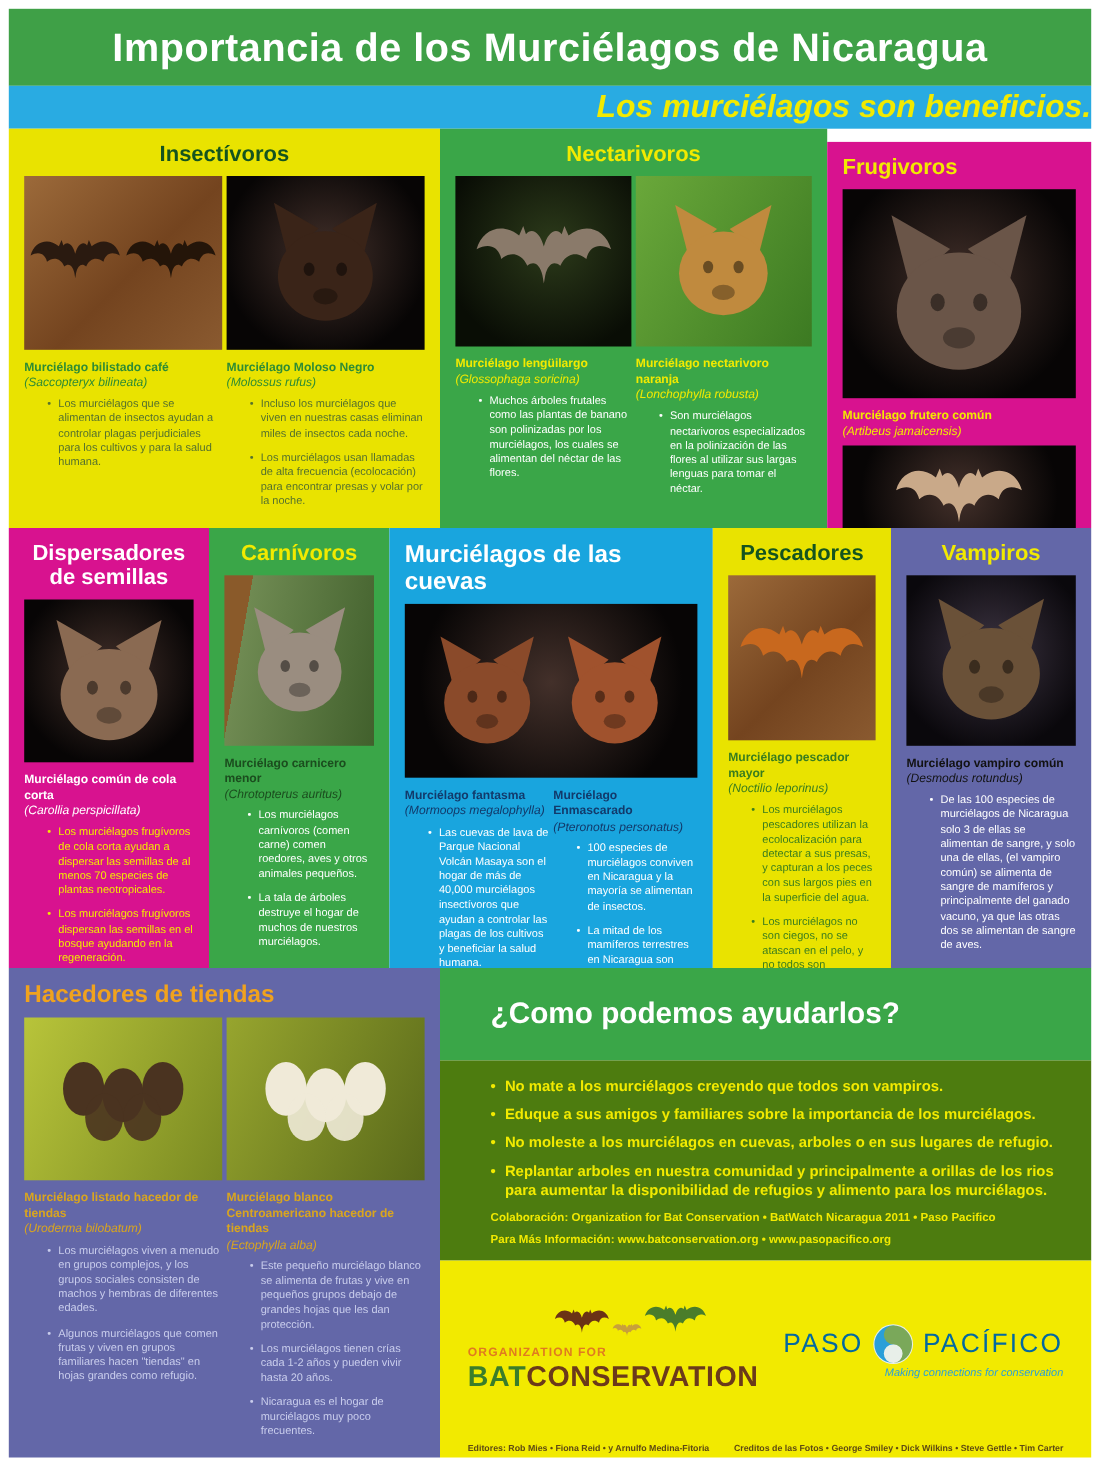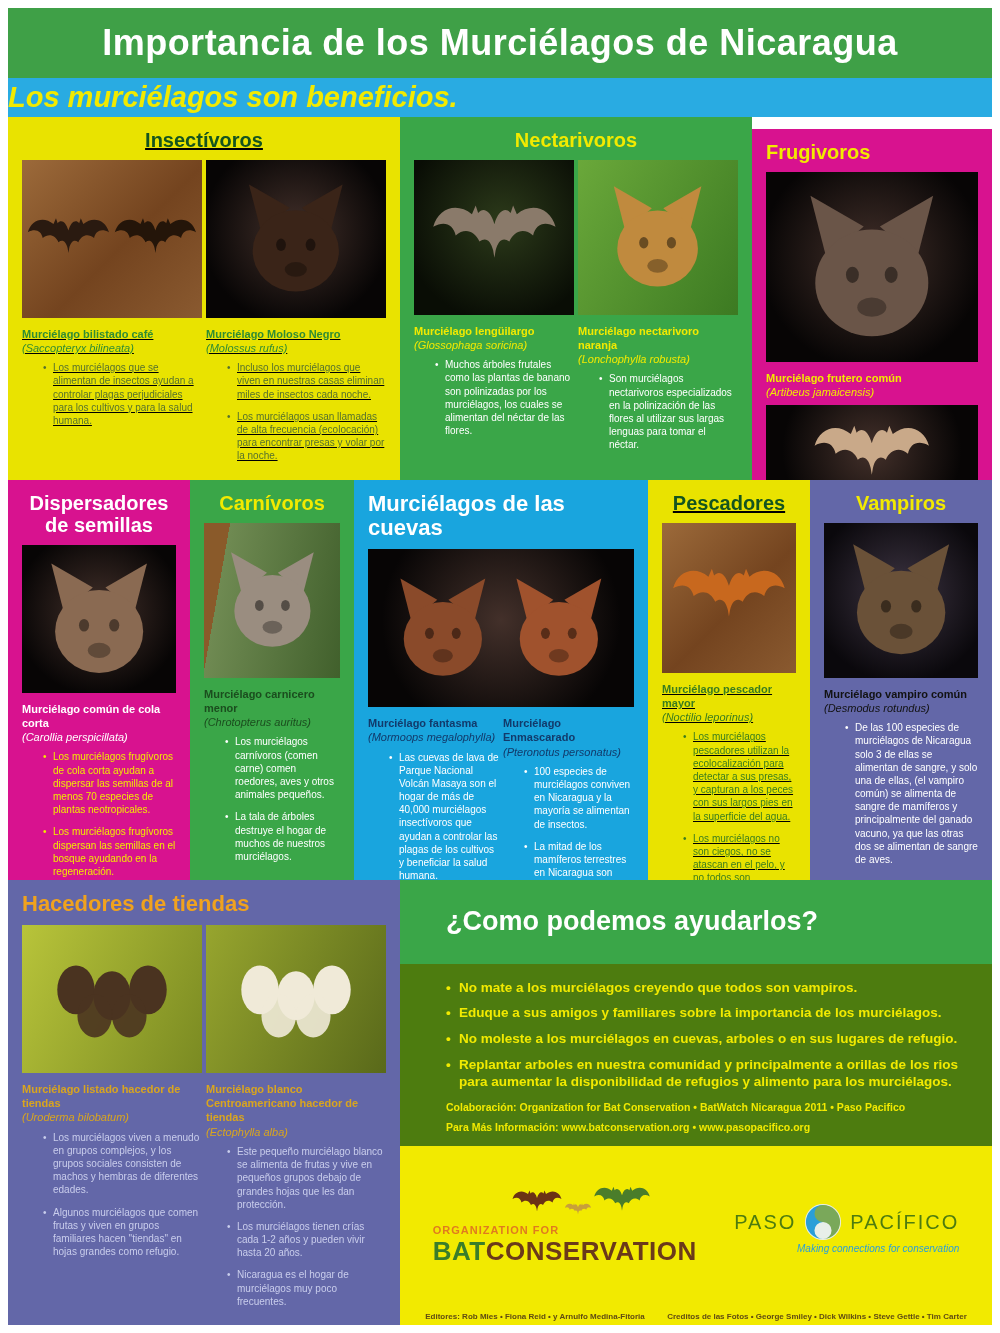--- a/index.html
+++ b/index.html
@@ -3,34 +3,34 @@
 <meta charset="utf-8">
 <style>
   * { margin:0; padding:0; box-sizing:border-box; }
   html,body { background:#ffffff; }
   body { width:1000px; font-family:"Liberation Sans", sans-serif; }
   .poster { width:1000px; height:1333px; background:#fff; padding:8px; display:flex; flex-direction:column; }
 
   
   .header { background:#3fa047; height:98px; display:flex; align-items:center; justify-content:center; }
   .header h1 { color:#fff; font-size:36px; font-weight:bold; letter-spacing:.5px; }
-  .subtitle-band { background:#29abe2; height:54px; display:flex; align-items:center; justify-content:flex-start; }
+  .subtitle-band { background:#29abe2; height:54px; display:flex; align-items:center; justify-content:flex-end; }
   .subtitle-band span { color:#f2ea00; font-size:29px; font-weight:bold; font-style:italic; }
 
   
   .row-top { display:flex; height:363px; }
   .row-mid { display:flex; height:400px; }
   .row-bot { display:flex; flex:1; }
 
   .sec { padding:12px 14px 8px; overflow:hidden; }
   .sec-title { font-weight:bold; font-size:20px; text-align:center; margin-bottom:9px; line-height:1.1; }
   .left { text-align:left; }
 
   
-  .bg-yellow  { background:#e9e300;text-decoration:underline; }
+  .bg-yellow  { background:#e9e300; }
   .bg-green   { background:#3aa648; }
   .bg-magenta { background:#d8128f; }
   .bg-blue    { background:#19a5de; }
   .bg-purple  { background:#6367a8; }
 
   
   .sec-insect { width:392px; }
   .sec-nectar { width:352px; }
   .sec-frugi  { flex:1;margin-top:12px; }
 
@@ -96,21 +96,21 @@
   .footer { background:#f2ea00; flex:1; display:flex; flex-direction:column; justify-content:center; padding:6px 14px 4px; }
   .logos { display:flex; justify-content:space-around; align-items:center; flex:1; }
   .obc { position:relative; text-align:left; padding-top:34px; }
   .obc-bats { position:absolute; top:-6px; left:78px; display:flex; align-items:flex-end; }
   .obc-line1 { color:#e07b1f; font-size:11px; font-weight:bold; letter-spacing:1px; }
   .obc-line2 { font-size:26px; font-weight:bold; letter-spacing:.5px; }
   .obc-line2 .w1 { color:#3a7d2a; }
   .obc-line2 .w2 { color:#6b3a1a; }
   .paso { text-align:left; }
   .paso-row { display:flex; align-items:center; gap:8px; }
-  .paso-row .pw { color:#4d7c0f; font-size:20px; letter-spacing:2px; }
+  .paso-row .pw { color:#0369a1; font-size:24px; letter-spacing:2px; }
   .paso-tag { color:#2a9fd8; font-size:10px; font-style:italic; text-align:right; margin-top:2px; }
   .credits { display:flex; justify-content:space-around; margin-top:6px; }
   .credits span { color:#5f4b12; font-size:8px; font-weight:bold; }
 </style>
 </head>
 <body>
 
 <svg width="0" height="0" style="position:absolute" aria-hidden="true">
   <defs>
     <symbol id="batfly" viewBox="0 0 100 60">

